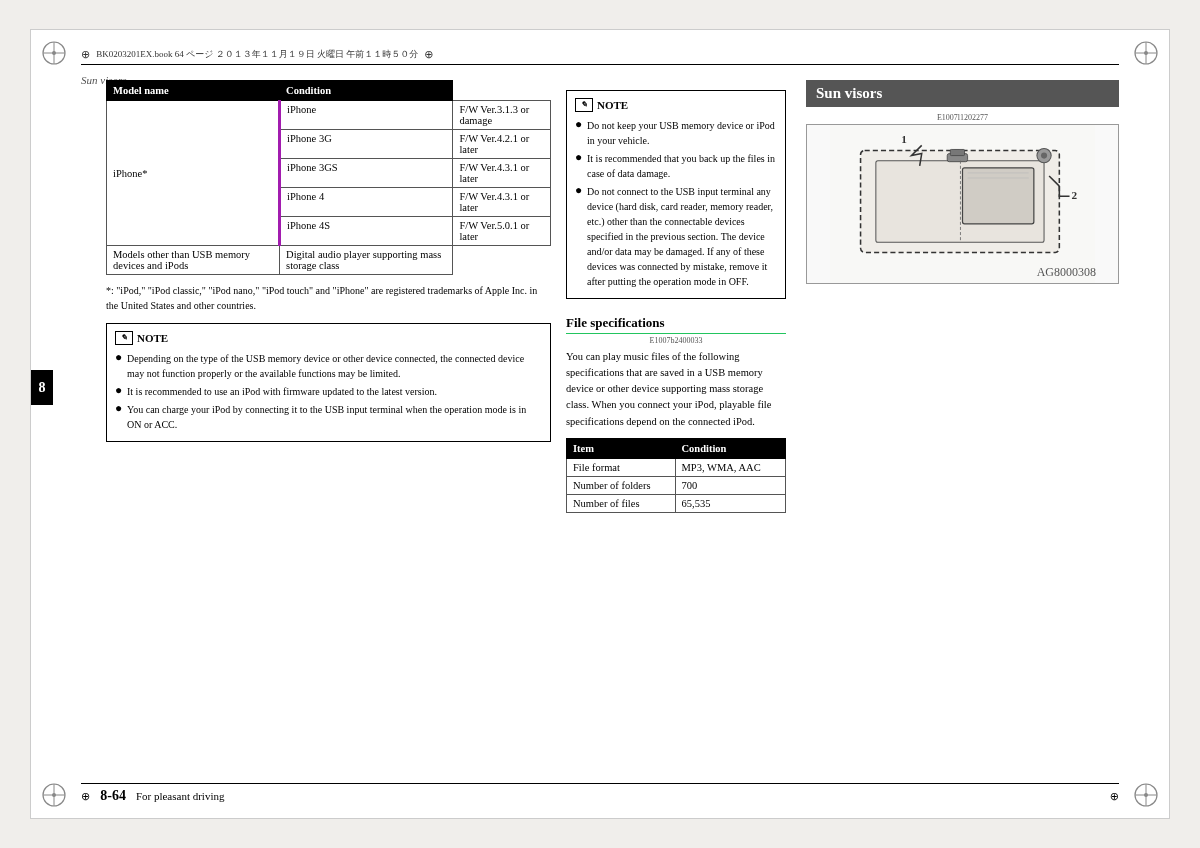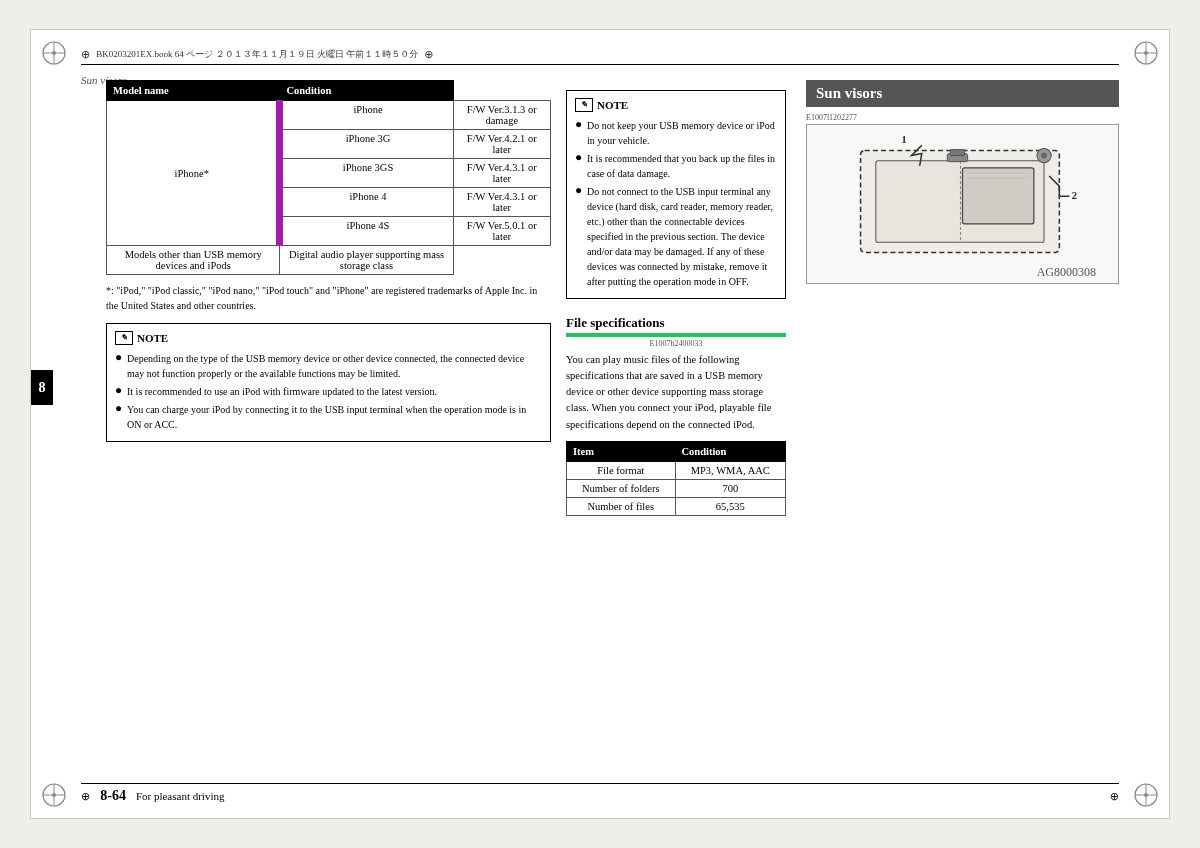--- a/index.html
+++ b/index.html
@@ -103,21 +103,20 @@
       color: #fff;
       padding: 4px 6px;
       text-align: left;
       font-weight: bold;
       border: 1px solid #000;
     }
     table td {
       padding: 3px 6px;
       border: 1px solid #555;
       vertical-align: top;
-      text-align: center;
     }
 
     
     .note-box {
       border: 1px solid #000;
       padding: 6px 8px;
       margin-top: 10px;
       font-size: 10px;
       line-height: 1.5;
     }
@@ -246,39 +245,39 @@
 
     .vanity-text {
       font-size: 10.5px;
       line-height: 1.6;
     }
 
     .file-spec-title {
       font-size: 13px;
       font-weight: bold;
       margin-bottom: 2px;
-      border-bottom: 4px solid #22c55e;
+      border-bottom: 1px solid #22c55e;
       padding-bottom: 2px;
     }
     .file-id {
       font-size: 8px;
       color: #555;
       text-align: center;
       margin-bottom: 4px;
     }
     .file-intro {
       font-size: 10.5px;
       line-height: 1.55;
       margin-bottom: 8px;
     }
 
     .right-id {
       font-size: 8px;
       color: #555;
-      text-align: left;
+      text-align: center;
       margin-bottom: 2px;
     }
   </style>
 </head>
 <body>
 
 <div class="page">
 
   <div class="corner corner-tl">
     <svg viewBox="0 0 30 30">
@@ -333,21 +332,21 @@
 
       <table>
         <thead>
           <tr>
             <th>Model name</th>
             <th>Condition</th>
           </tr>
         </thead>
         <tbody>
           <tr>
-            <td rowspan="5" style="vertical-align:middle; border-right:7px solid #a21caf;">iPhone*</td>
+            <td rowspan="5" style="vertical-align:middle; border-right:3px solid #a21caf;">iPhone*</td>
             <td>iPhone</td>
             <td>F/W Ver.3.1.3 or damage</td>
           </tr>
           <tr>
             <td>iPhone 3G</td>
             <td>F/W Ver.4.2.1 or later</td>
           </tr>
           <tr>
             <td>iPhone 3GS</td>
             <td>F/W Ver.4.3.1 or later</td>

